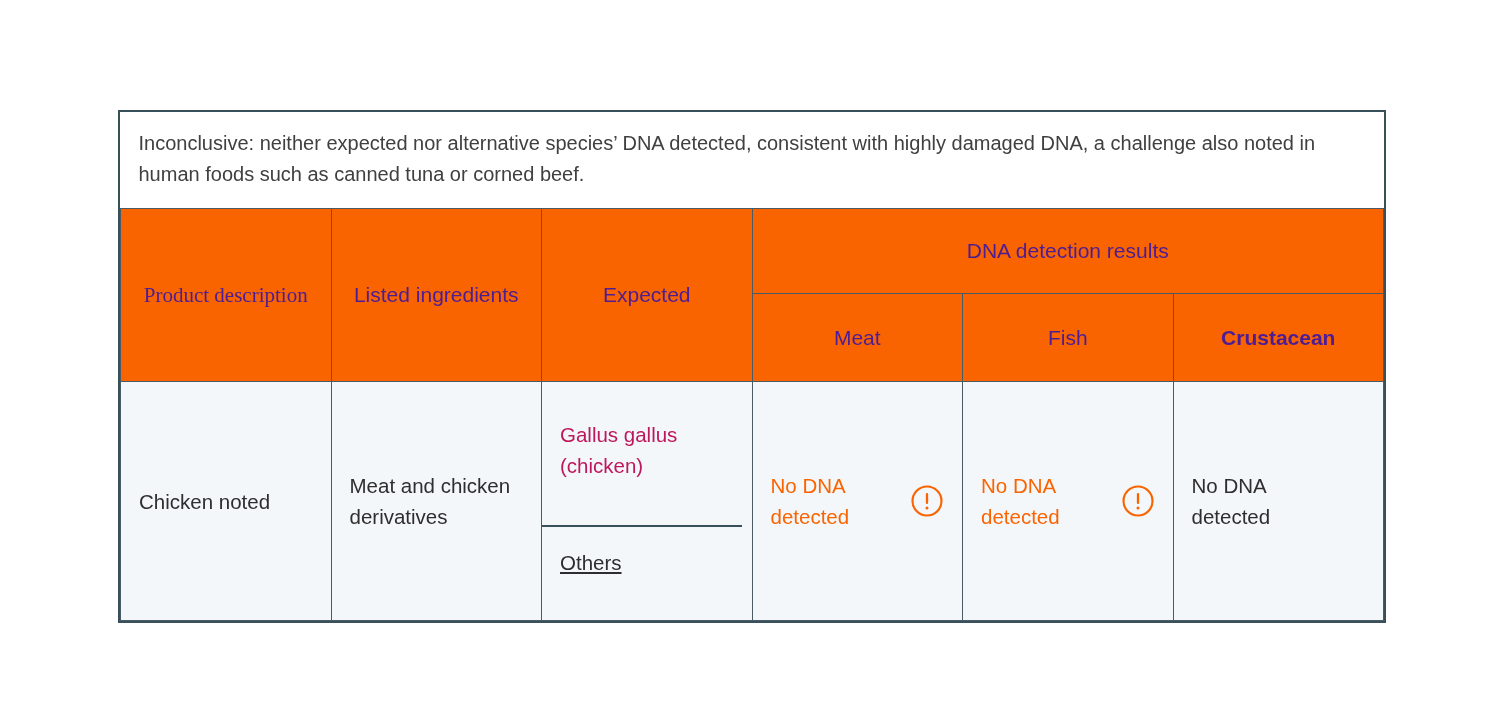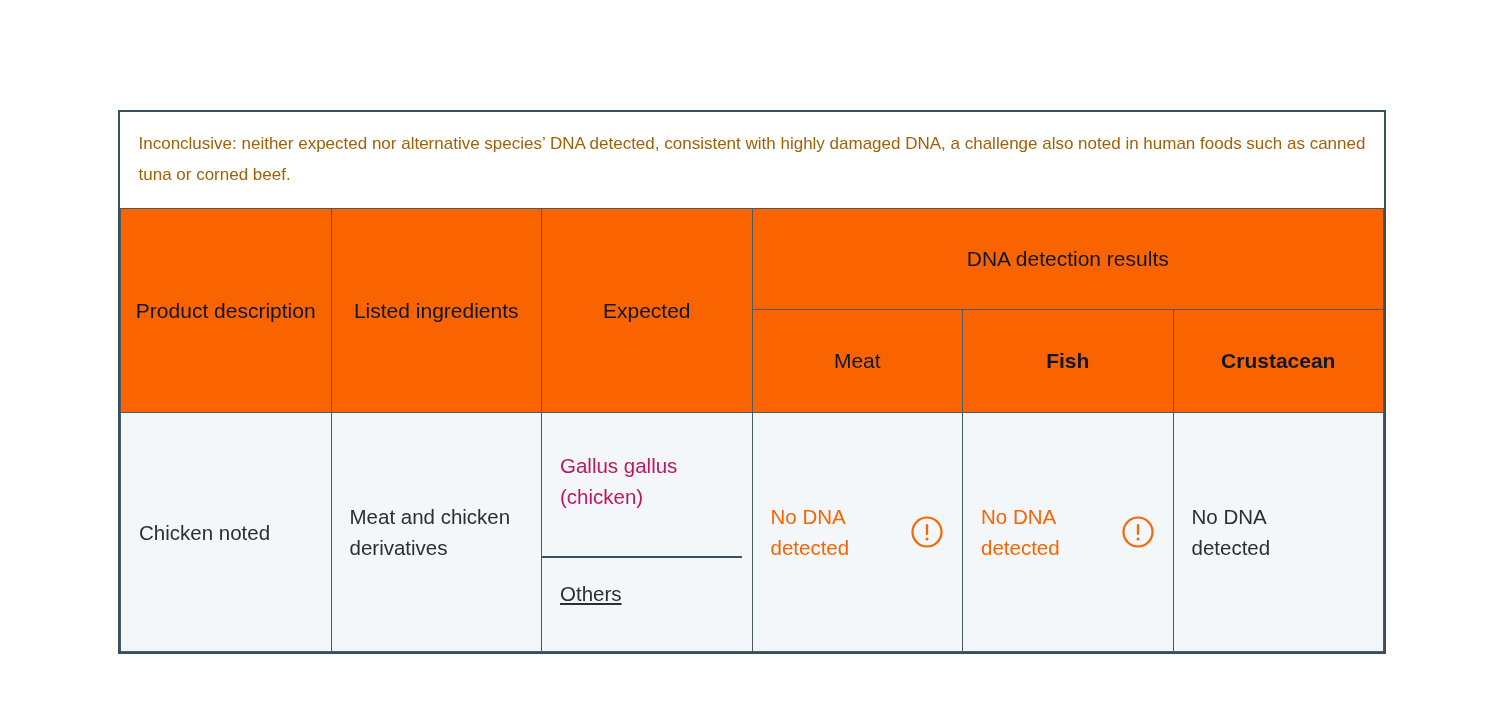--- a/index.html
+++ b/index.html
@@ -43,38 +43,38 @@
     border: 1px solid #4a5b66;
     padding: 0;
     margin: 0;
     font-weight: normal;
     vertical-align: middle;
   }
 
   
   .caption-cell {
     background: #ffffff;
-    color: #a16207;
-    font-size: 17px;
+    color: #404040;
+    font-size: 20px;
     line-height: 31px;
     padding: 16px 18px 18px 18px !important;
     text-align: left;
     border-left: 0 !important;
     border-top: 0 !important;
     border-right: 0 !important;
   }
 
   
   .hdr {
     background: #FA6400;
-    color: #0f172a;
+    color: #4c1d95;
     font-size: 21px;
     line-height: 30px;
     text-align: center;
-    padding: 8px 10px !important;
+    padding: 0 10px !important;
   }
   .hdr-tall { height: 172px; }
   .hdr-group { height: 84px; }
   .hdr-sub { height: 86px; text-align: center; }
 
   
   .body-cell {
     background: #F4F7FA;
     color: #2e2e2e;
     font-size: 20.5px;
@@ -151,29 +151,29 @@
 
   <div class="table-wrap">
     <table class="dna-table">
 
       <tbody>
           <tr>
         <td class="caption-cell" colspan="6">Inconclusive: neither expected nor alternative species’ DNA detected, consistent with highly damaged DNA, a challenge also noted in human foods such as canned tuna or corned beef.</td>
       </tr>
 
       <tr>
-        <th class="hdr hdr-tall" rowspan="2" style="width:229px;">Product description</th>
+        <th class="hdr hdr-tall" rowspan="2" style="width:229px;font-family:Liberation Serif, serif;">Product description</th>
         <th class="hdr hdr-tall" rowspan="2" style="width:208px;margin-top:32px;">Listed ingredients</th>
         <th class="hdr hdr-tall" rowspan="2" style="width:215px;">Expected</th>
         <th class="hdr hdr-group" colspan="3">DNA detection results</th>
       </tr>
 
       <tr>
         <th class="hdr hdr-sub" style="width:206px;">Meat</th>
-        <th class="hdr hdr-sub" style="width:209px;font-weight:bold;">Fish</th>
+        <th class="hdr hdr-sub" style="width:209px;">Fish</th>
         <th class="hdr hdr-sub" style="width:207px;font-weight:bold;">Crustacean</th>
       </tr>
 
       <tr>
         <td class="body-cell center-v">Chicken noted</td>
 
         <td class="body-cell center-v">Meat and chicken derivatives</td>
 
         <td class="expected-cell">
           <div class="expected-inner">

